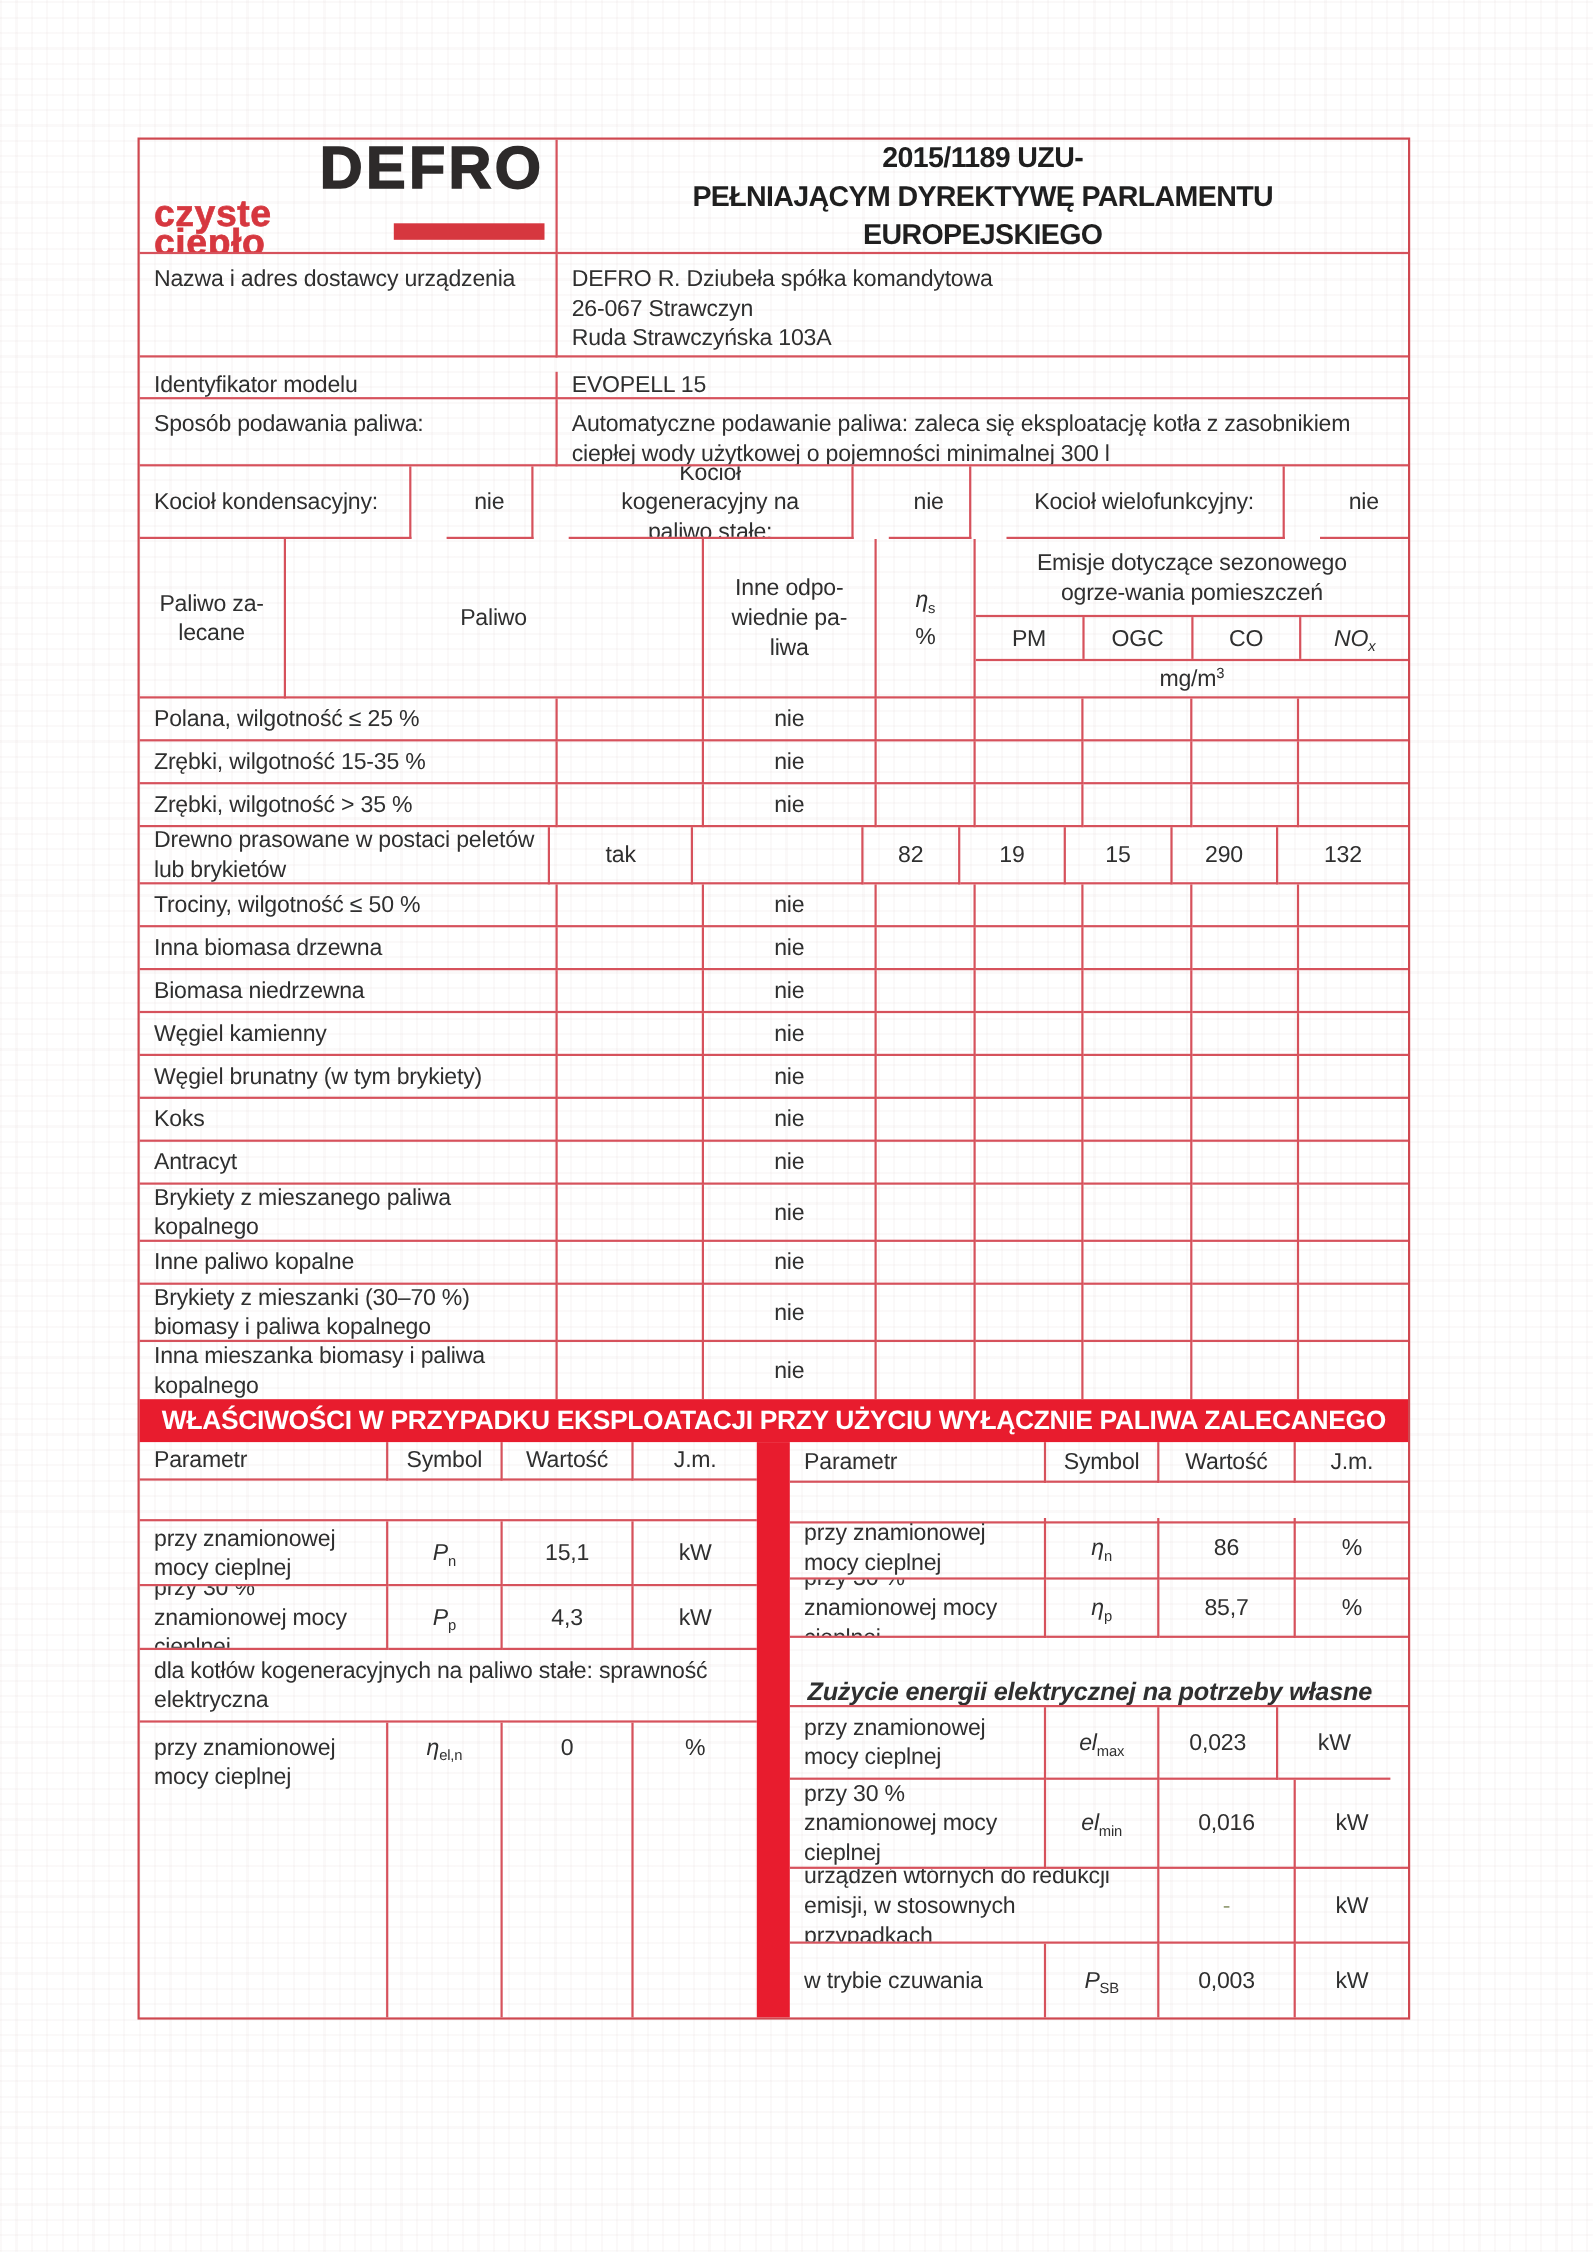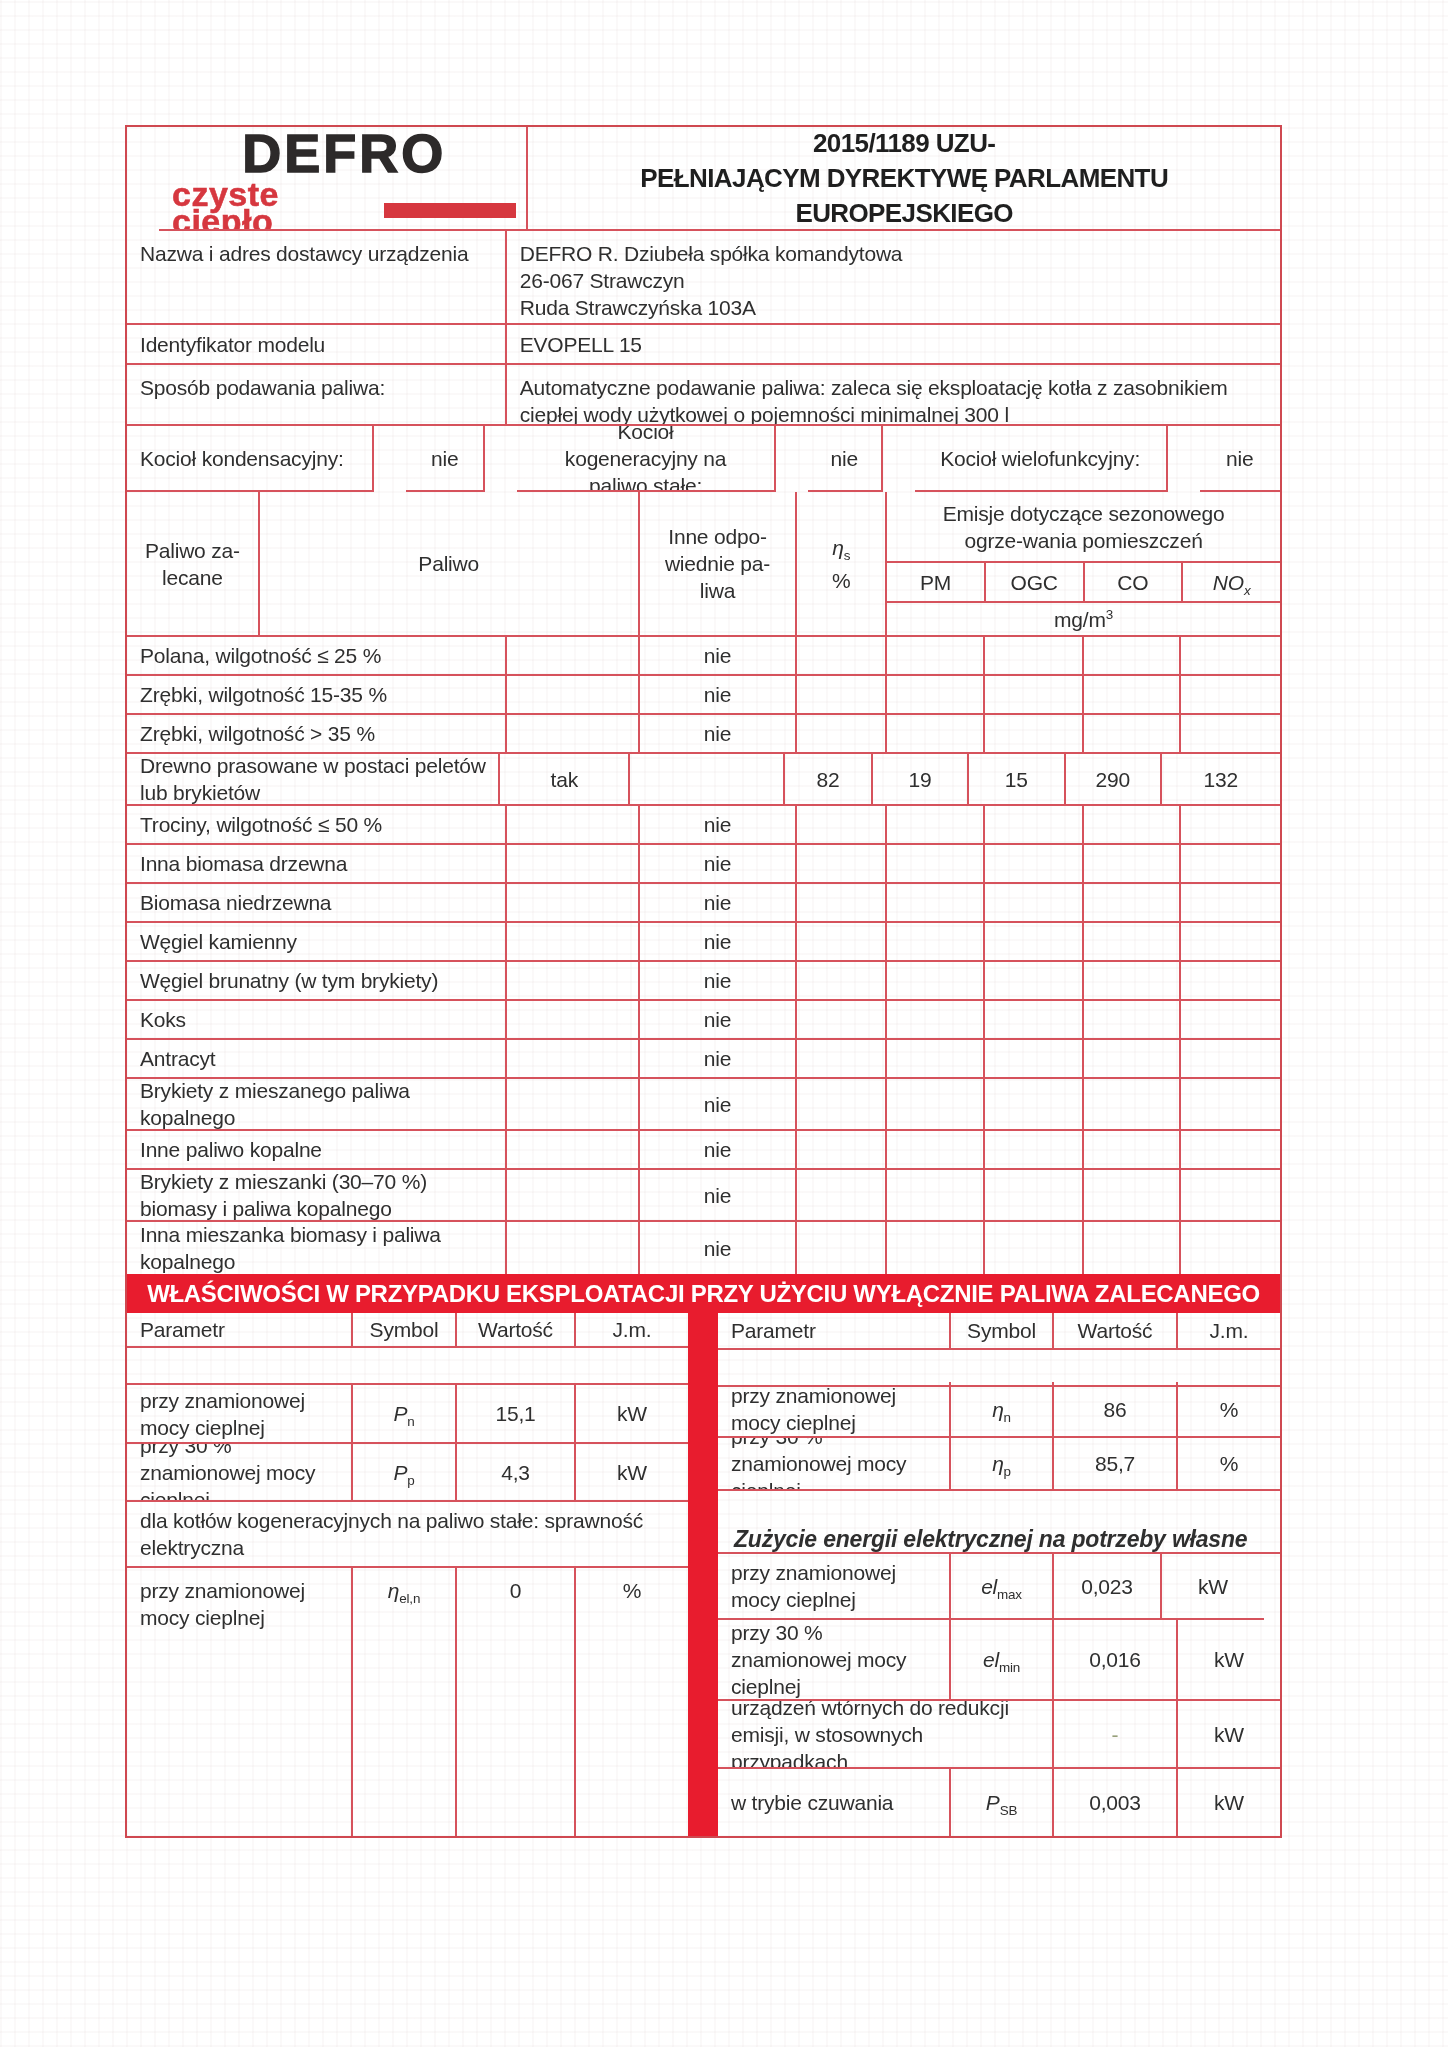--- a/index.html
+++ b/index.html
@@ -27,21 +27,21 @@
     display:flex;align-items:center;justify-content:center;
     font-size:21px;line-height:27px;letter-spacing:-0.2px;
     overflow:hidden;
   }
   .cell.last{border-right:none;}
   .cell.no-bb{border-bottom:none;}
   .cell.left{justify-content:flex-start;text-align:left;padding-left:13px;padding-right:10px;}
   .cell.top{align-items:flex-start;padding-top:9px;}
   .center-text{text-align:center;}
   
-  .logo-cell{flex-direction:column;align-items:center;justify-content:center;padding-left:42px;margin-left:32px;}
+  .logo-cell{flex-direction:column;align-items:flex-end;justify-content:center;padding-left:42px;}
   .logo-name{
     font-weight:bold;font-size:54px;line-height:52px;color:#2d2a2a;
     letter-spacing:3px;-webkit-text-stroke:1.5px #2d2a2a;
   }
   .logo-tagline-wrap{display:flex;align-items:center;margin-top:2px;}
   .logo-tagline{
     font-weight:bold;font-size:34px;color:#d6373f;letter-spacing:0.5px;
     -webkit-text-stroke:0.6px #d6373f;
   }
   .logo-bar{display:inline-block;width:142px;height:15px;background:#d6373f;margin-left:9px;margin-top:4px;}
@@ -98,21 +98,21 @@
     <div class="cell left top" style="width:381px;">Nazwa i adres dostawcy urządzenia</div>
     <div class="cell last left top" style="width:776px;">
       <span class="lines">
         <span>DEFRO R. Dziubeła spółka komandytowa</span>
         <span>26-067 Strawczyn</span>
         <span>Ruda Strawczyńska 103A</span>
       </span>
     </div>
   </div>
 
-  <div class="row" style="height:40px;">
+  <div class="row" style="height:25px;margin-top:13px;">
     <div class="cell left" style="width:381px;">Identyfikator modelu</div>
     <div class="cell last left" style="width:776px;">EVOPELL 15</div>
   </div>
 
   <div class="row" style="height:61px;">
     <div class="cell left top" style="width:381px;">Sposób podawania paliwa:</div>
     <div class="cell last left top" style="width:776px;">Automatyczne podawanie paliwa: zaleca się eksploatację kotła z zasobnikiem ciepłej wody użytkowej o pojemności minimalnej 300 l</div>
   </div>
 
   <div class="row" style="height:66px;gap:32px;">

